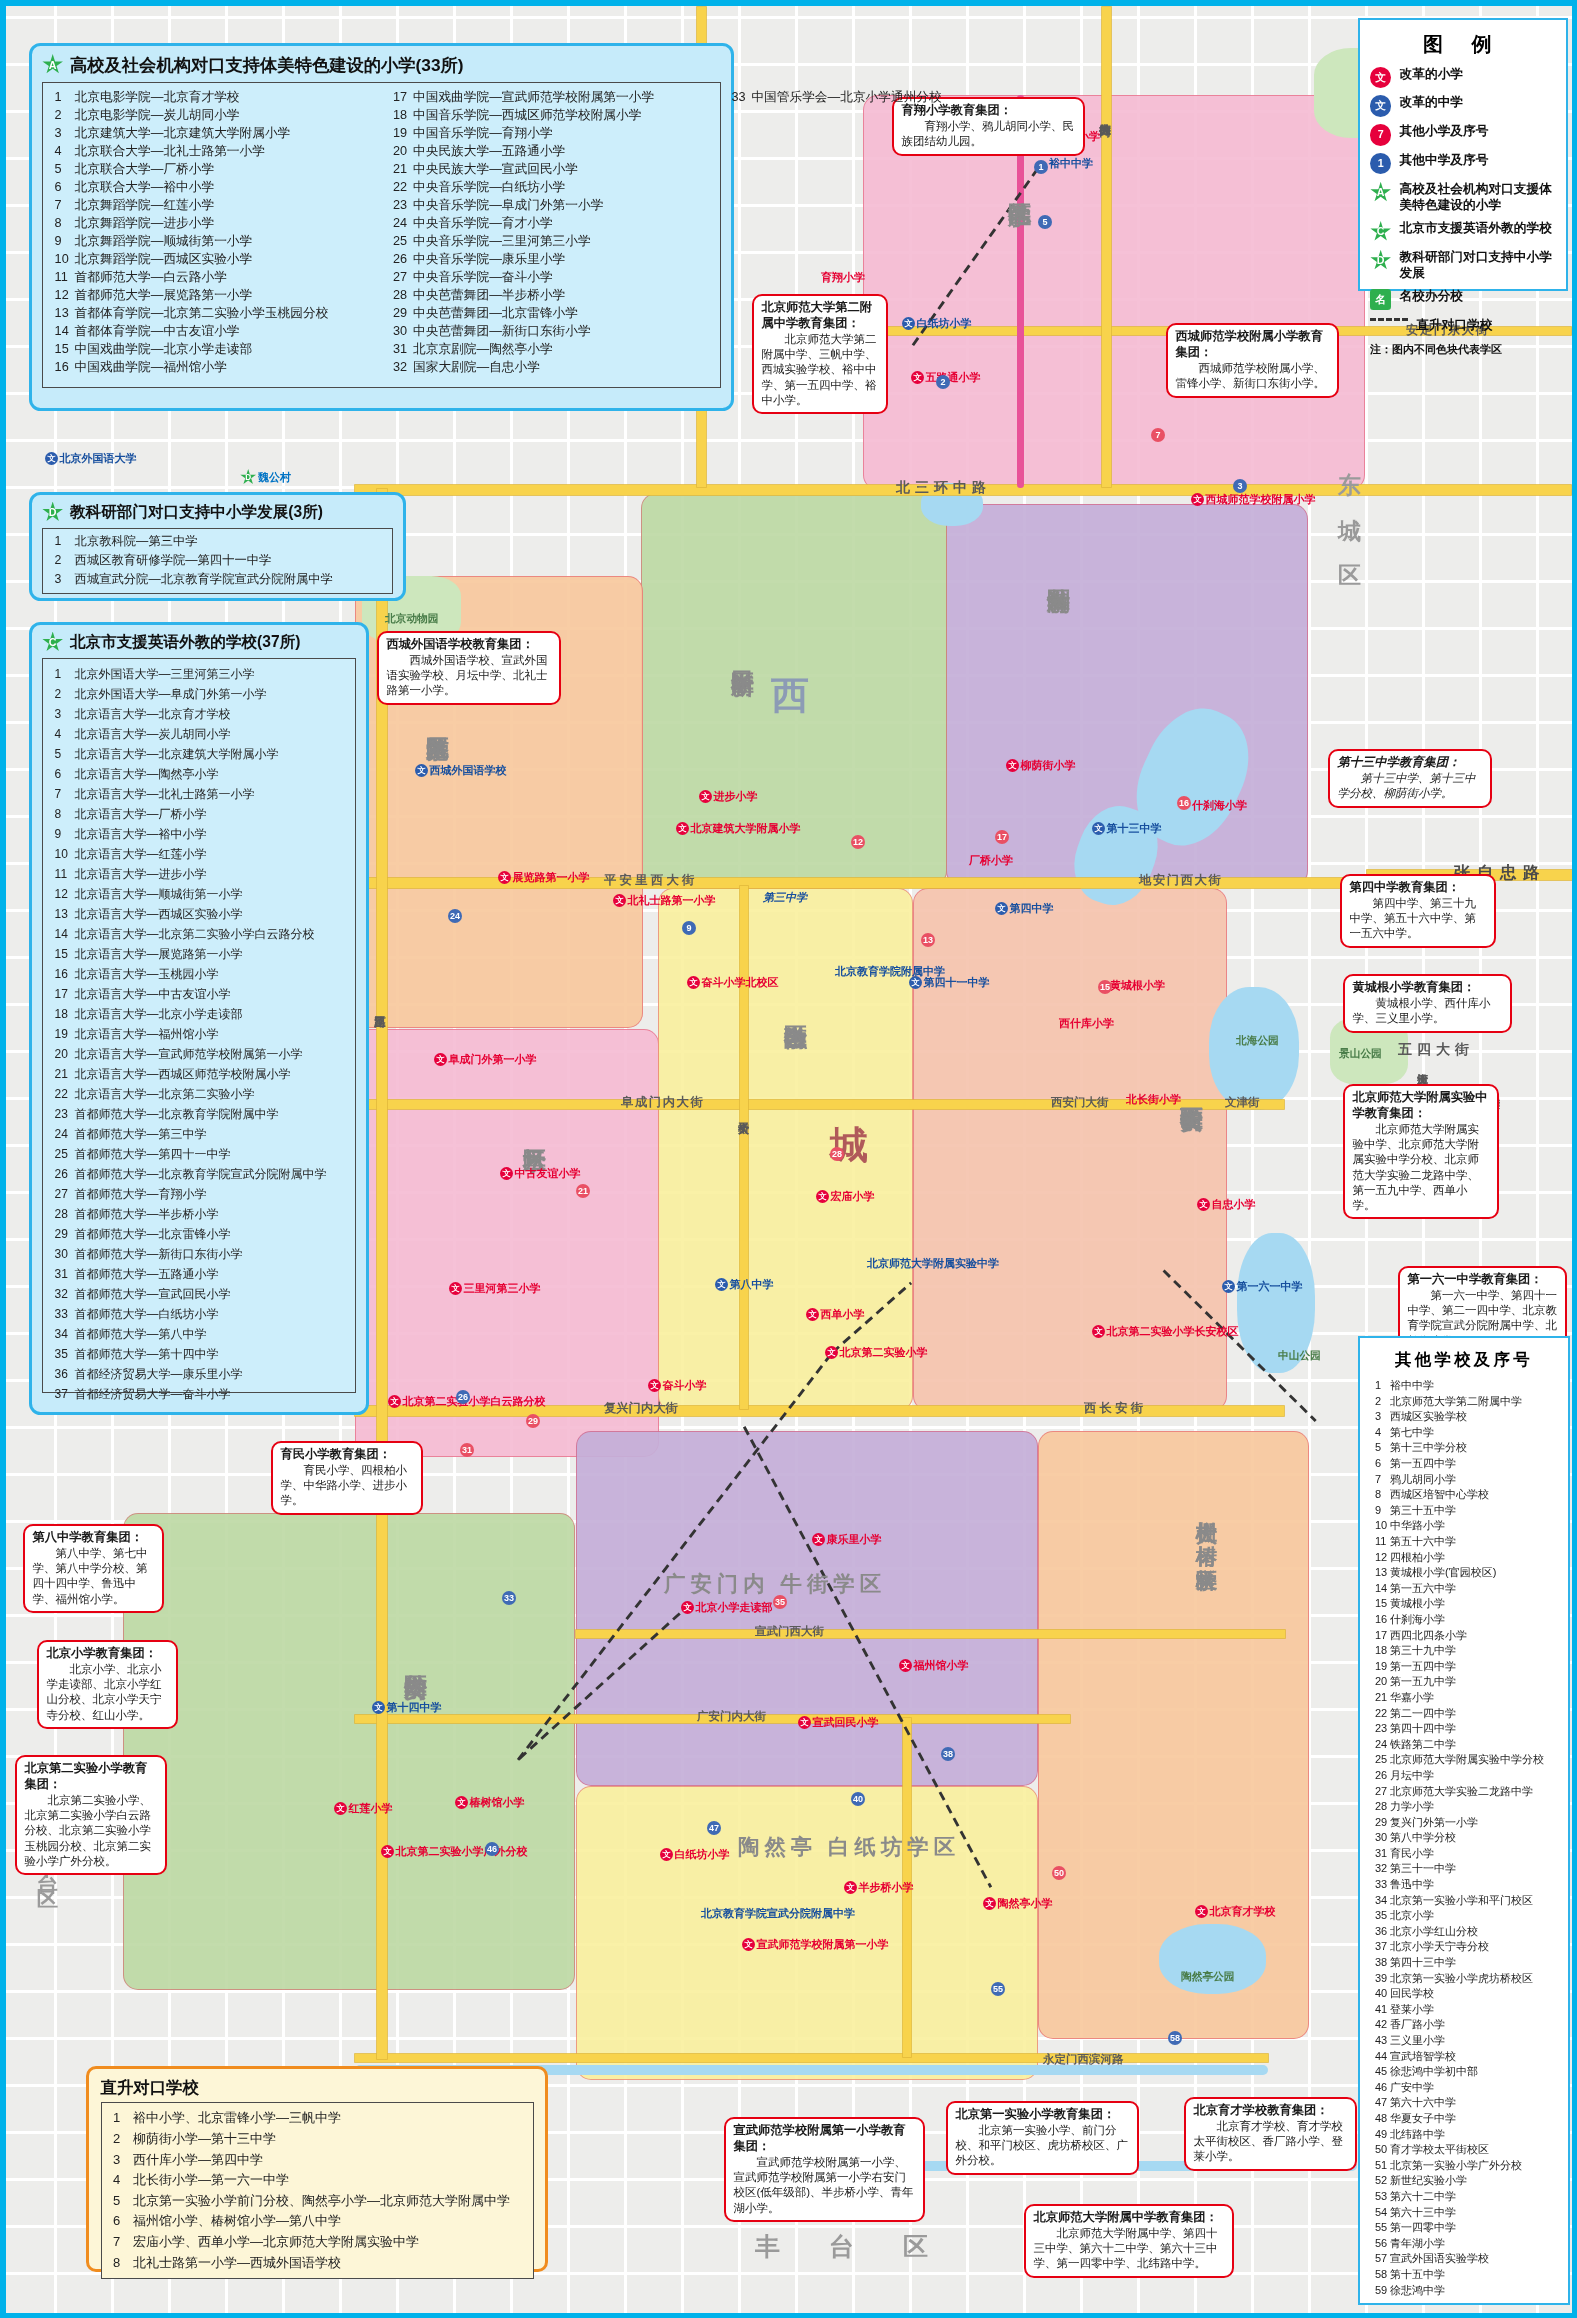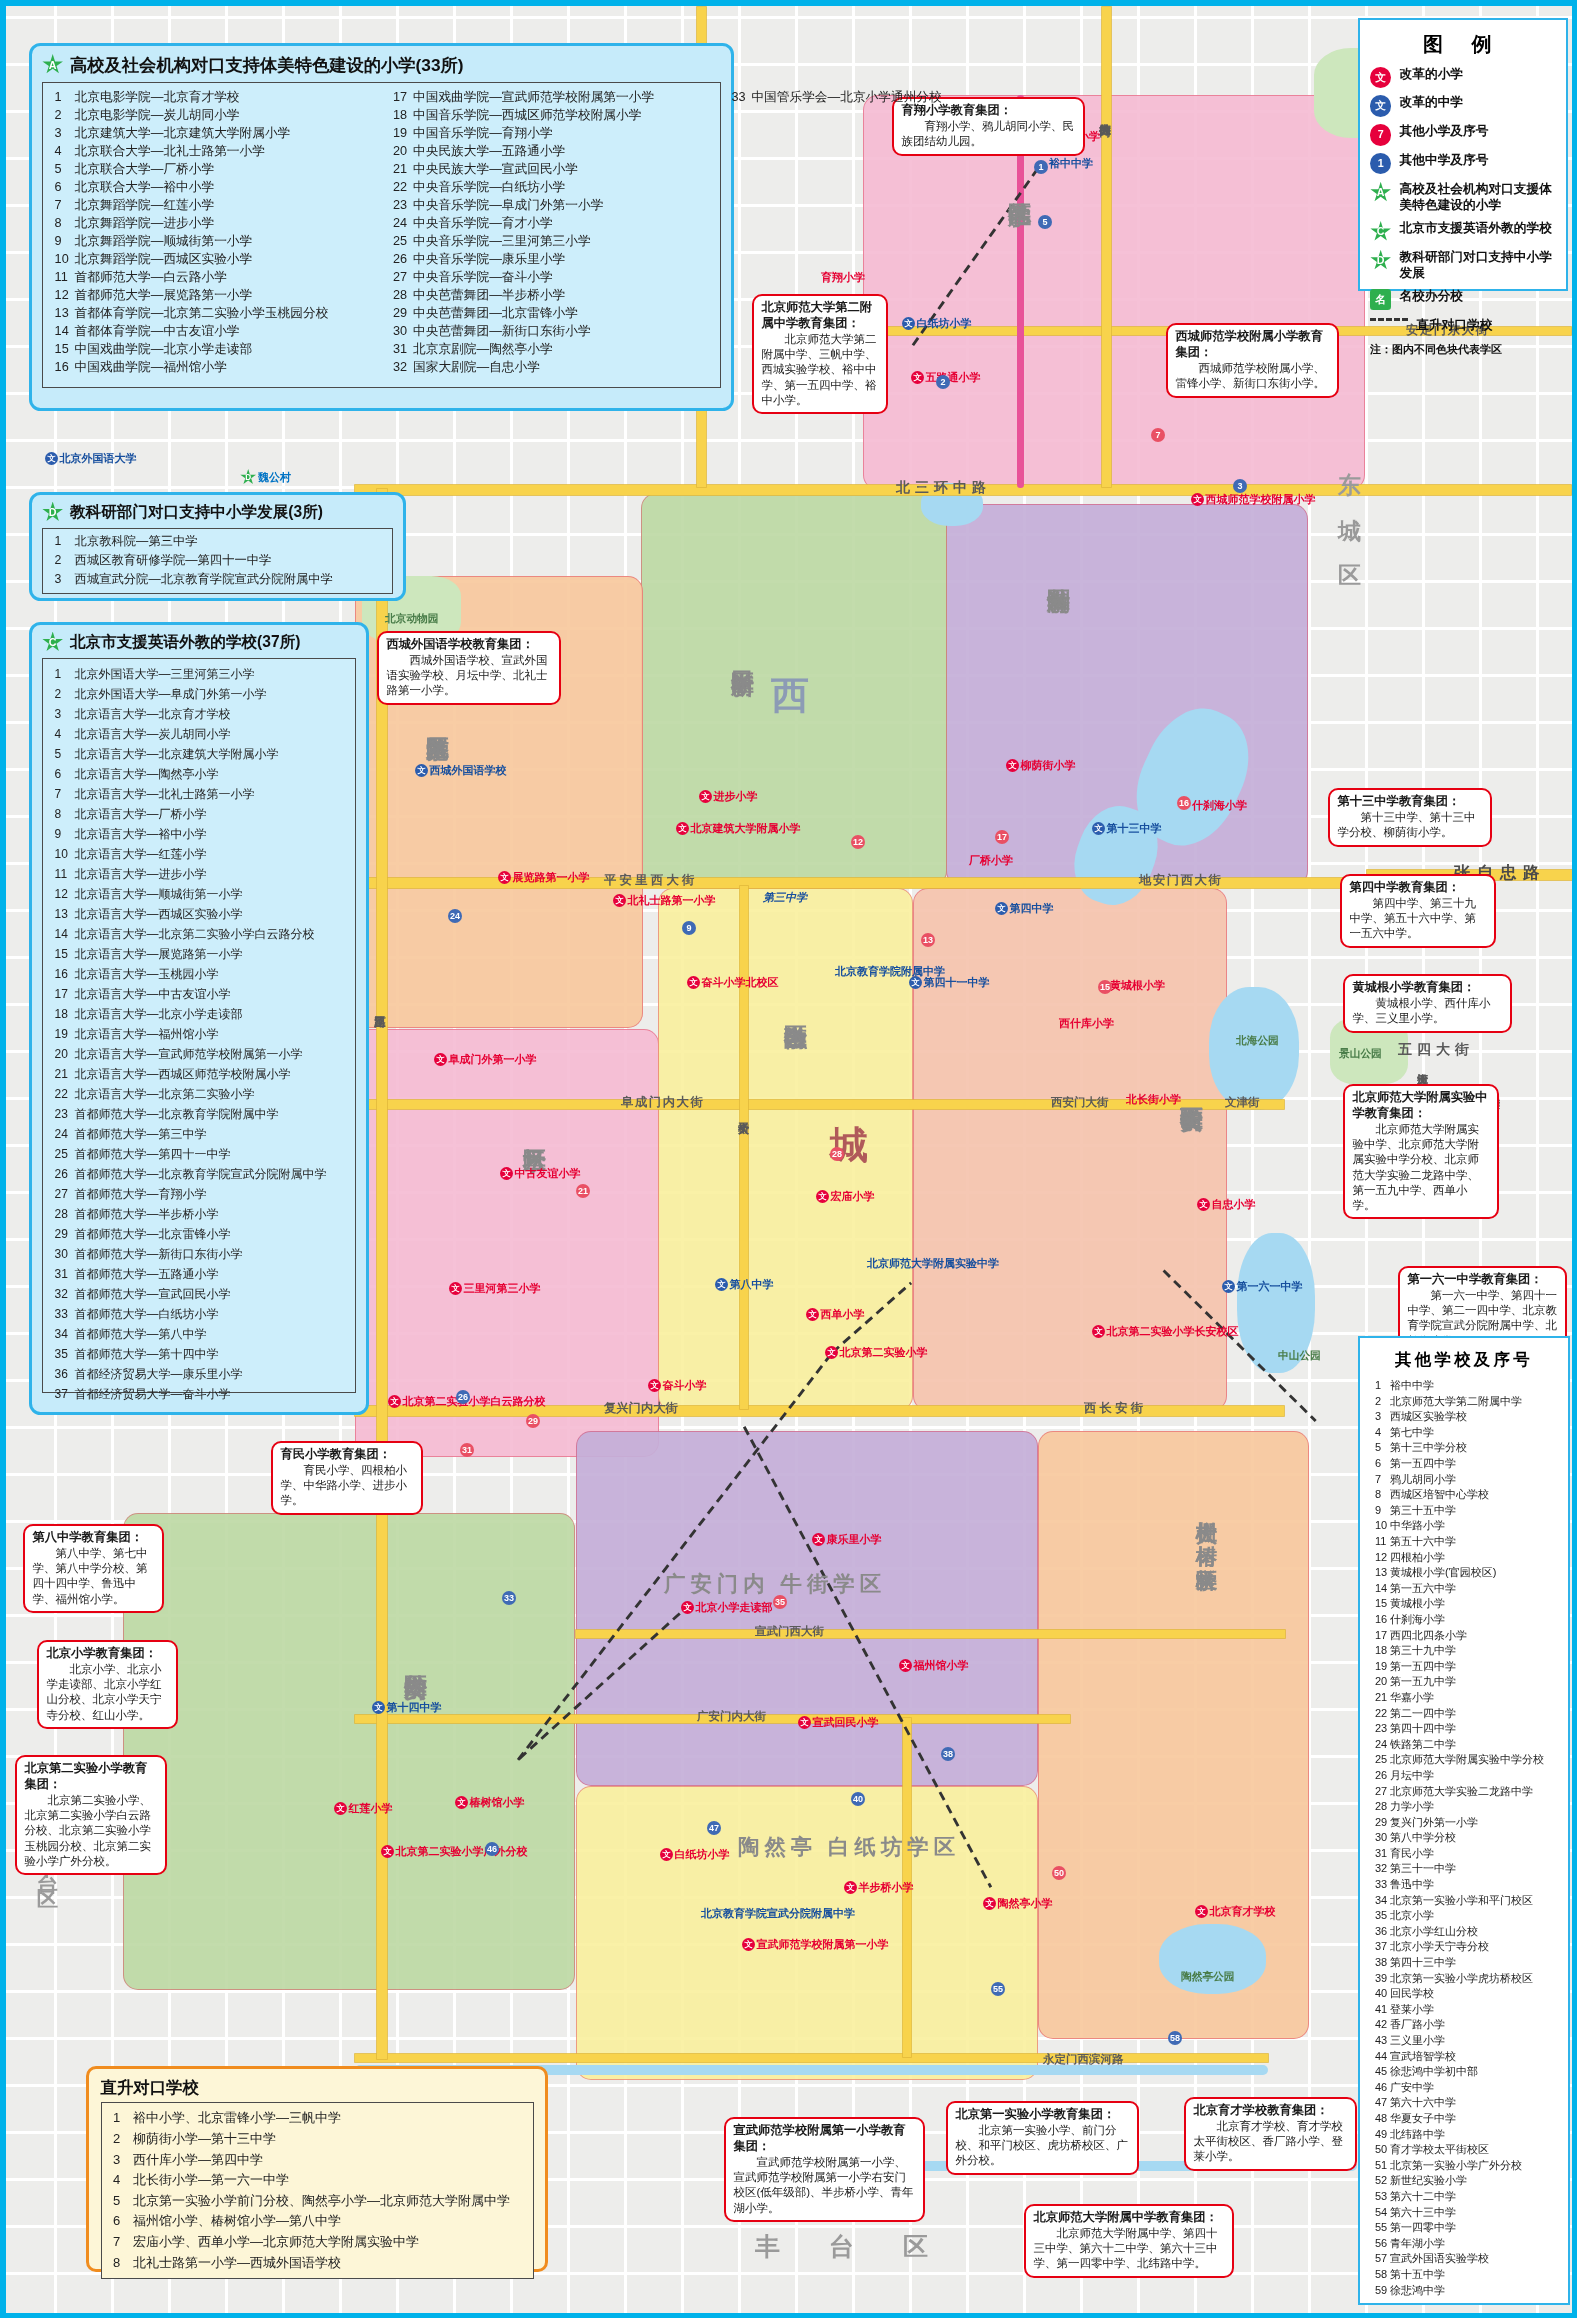--- a/index.html
+++ b/index.html
@@ -778,21 +778,21 @@
         <div class="cb">北京师范大学第二附属中学、三帆中学、西城实验学校、裕中中学、第一五四中学、裕中小学。</div>
       </div>
       <div class="callout" style="left: 1166px; top: 323px; width: 173px;">
         <div class="ct">西城师范学校附属小学教育集团：</div>
         <div class="cb">西城师范学校附属小学、雷锋小学、新街口东街小学。</div>
       </div>
       <div class="callout" style="left: 377px; top: 631px; width: 184px;">
         <div class="ct">西城外国语学校教育集团：</div>
         <div class="cb">西城外国语学校、宣武外国语实验学校、月坛中学、北礼士路第一小学。</div>
       </div>
-      <div class="callout" style="left: 1328px; top: 788px; width: 164px;">
+      <div class="callout" style="left: 1328px; top: 749px; width: 164px; font-style: italic;">
         <div class="ct">第十三中学教育集团：</div>
         <div class="cb">第十三中学、第十三中学分校、柳荫街小学。</div>
       </div>
       <div class="callout" style="left: 1340px; top: 874px; width: 156px;">
         <div class="ct">第四中学教育集团：</div>
         <div class="cb">第四中学、第三十九中学、第五十六中学、第一五六中学。</div>
       </div>
       <div class="callout" style="left: 1343px; top: 974px; width: 169px;">
         <div class="ct">黄城根小学教育集团：</div>
         <div class="cb">黄城根小学、西什库小学、三义里小学。</div>

